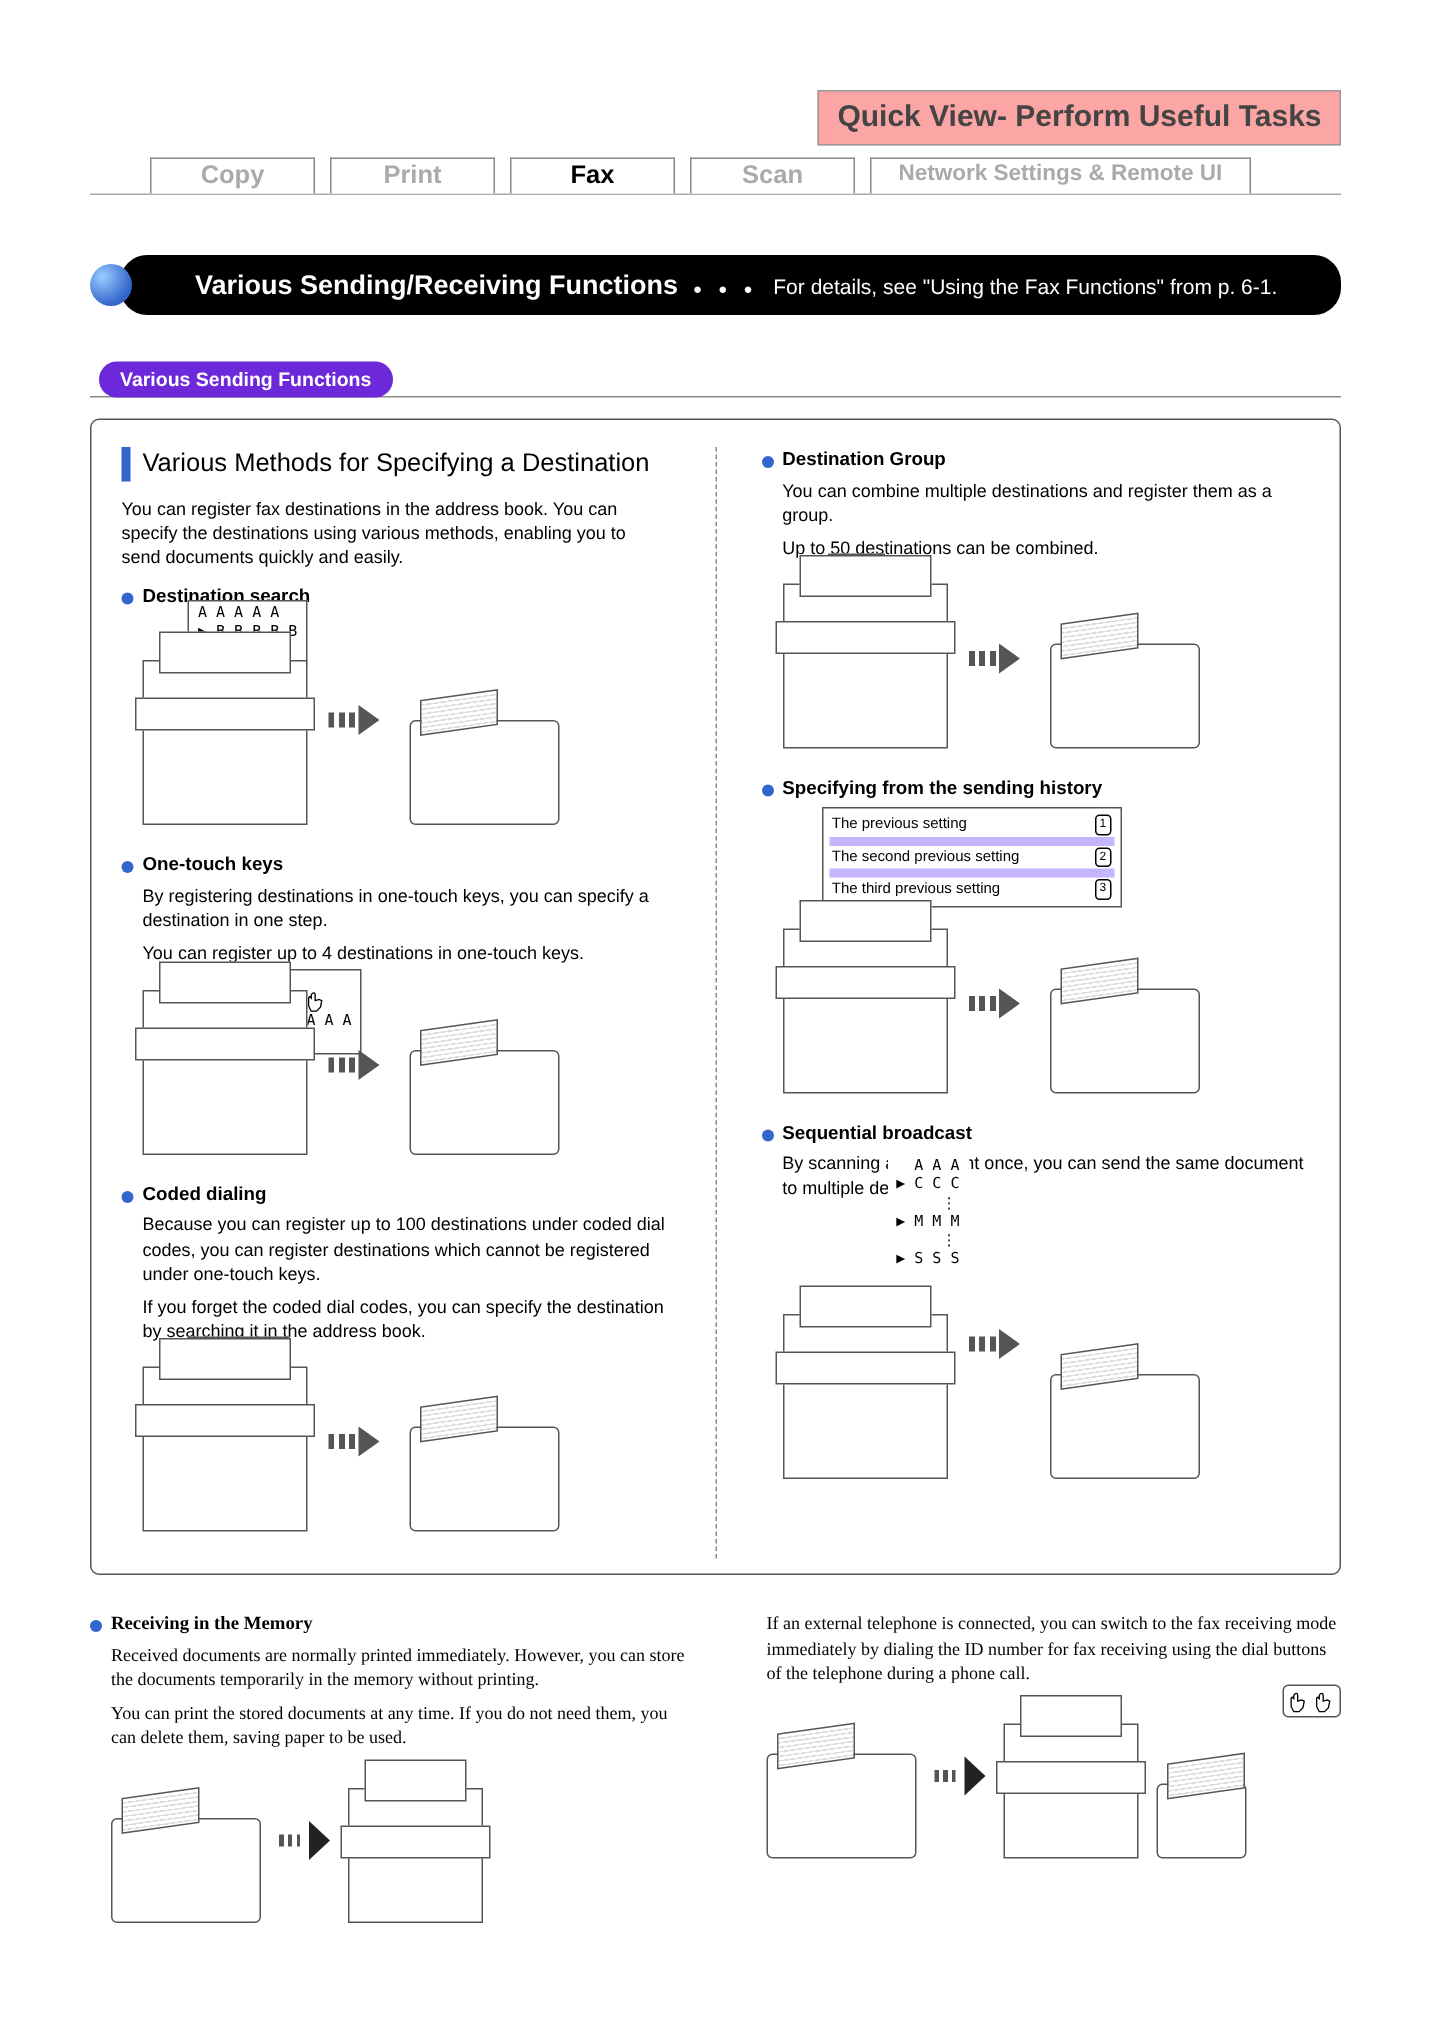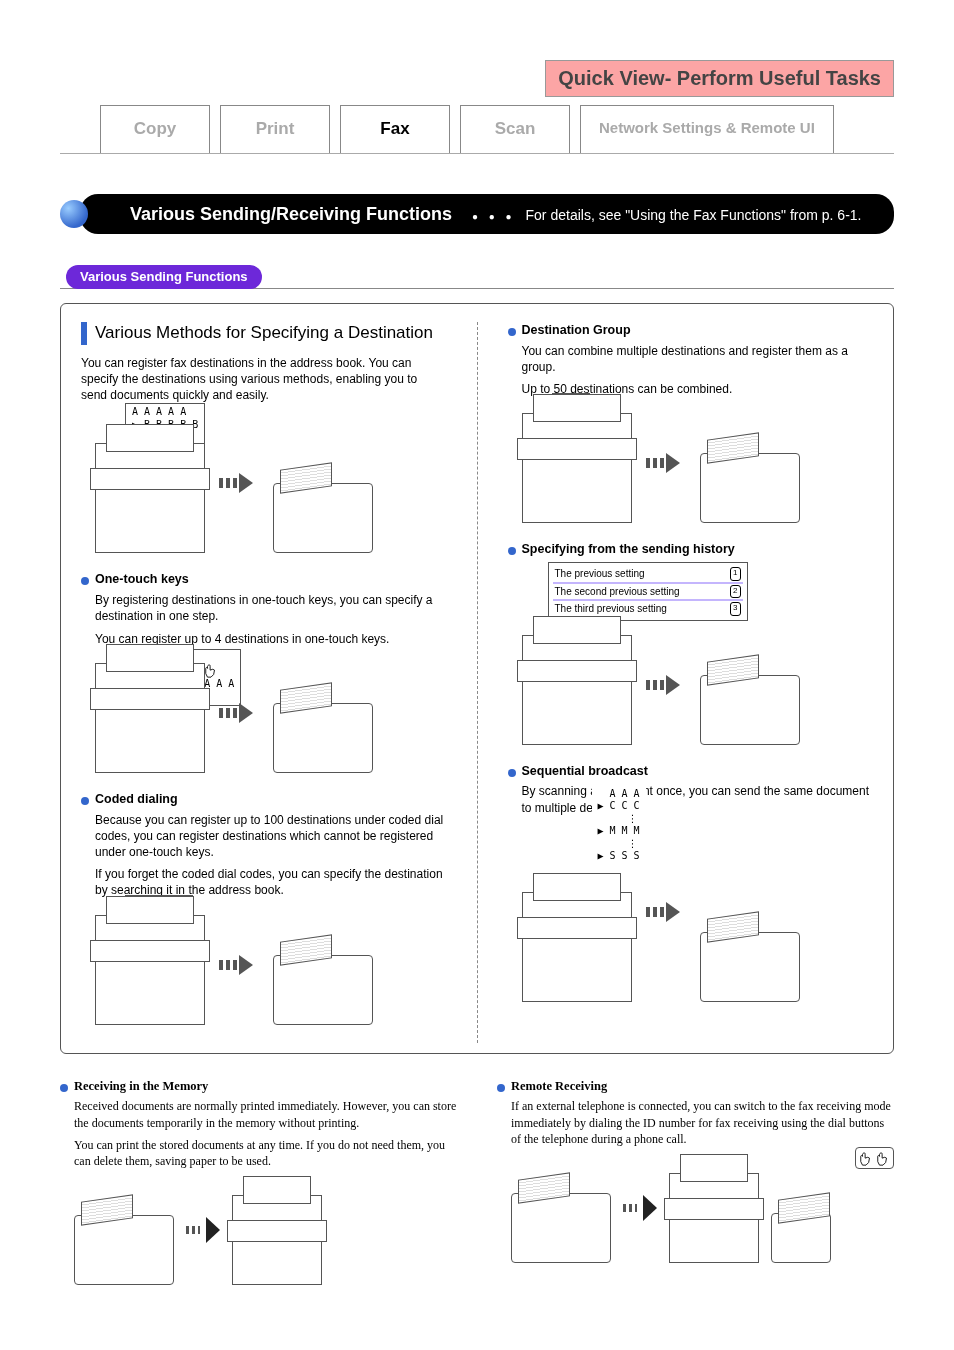--- a/index.html
+++ b/index.html
@@ -21,21 +21,21 @@
     font-size: 20px;
     font-weight: bold;
     color: #444;
     margin-bottom: 8px;
   }
   .top-row { clear: both; border-bottom: 1px solid #aaa; margin-bottom: 40px; }
   .tabs { display: flex; gap: 10px; padding: 0 0 0 40px; }
   .tab {
     border: 1px solid #888;
     border-bottom: none;
-    padding: 12px 18px;
+    padding: 0 18px;
     font-size: 17px;
     font-weight: bold;
     color: #aaa;
     background: #fff;
     min-width: 110px;
     text-align: center;
   }
   .tab.active { color: #000; }
   .tab.wide { min-width: 230px; font-size: 15px; }
   .black-bar {
@@ -50,21 +50,21 @@
   .black-bar::before {
     content: "";
     position: absolute;
     left: -20px;
     top: 50%;
     transform: translateY(-50%);
     width: 28px; height: 28px;
     border-radius: 50%;
     background: radial-gradient(circle at 30% 30%, #9cf, #36c 70%);
   }
-  .black-bar-title { font-size: 18px; font-weight: bold; margin-right: 10px; }
+  .black-bar-title { font-size: 18px; font-weight: bold; margin-right: 0; }
   .dots::after { content: " ● ● ●"; font-size: 10px; letter-spacing: 4px; margin: 0 6px; }
   .section-chip-row { border-bottom: 1px solid #888; margin: 0 0 14px 0; }
   .section-chip {
     display: inline-block;
     background: #6d28d9;
     color: #fff;
     border-radius: 12px;
     padding: 3px 14px;
     font-size: 13px;
     font-weight: bold;
@@ -166,21 +166,21 @@
     white-space: pre;
   }
   .screen-label.hi { top: -10px; }
   .history-box {
     border: 1px solid #555;
     font-size: 10px;
     padding: 3px 4px;
     margin: 0 0 10px 40px;
     width: 200px;
   }
-  .history-row { display:flex; justify-content:space-between; padding:1px 2px; border-bottom:2px solid #c4b5fd; }
+  .history-row { display:flex; justify-content:space-between; padding:1px 2px; border-bottom:6px solid #c4b5fd; }
   .history-row:last-child { border-bottom:none; }
   .num-badge { border:1px solid #000; border-radius:3px; font-size:8px; padding:0 2px; }
   .receiving-row { display: flex; gap: 40px; margin-top: 10px; }
   .recv-col { flex: 1; font-family: Liberation Serif, serif; }
   .illus-r {
     height: 110px;
     display: flex; align-items: flex-end; gap: 12px;
     margin-left: 14px;
   }
   .fax-arrow {
@@ -227,20 +227,24 @@
 </div>
 
 <div class="big-box">
   <div class="cols">
 
     <div class="col">
       <div class="blue-heading">Various Methods for Specifying a Destination</div>
       <div class="body-text">You can register fax destinations in the address book. You can specify the destinations using various methods, enabling you to send documents quickly and easily.</div>
 
       <div class="sub-item">
+        <div class="bullet-row">
+          <span class="bullet-dot"></span>
+          <span>Destination search</span>
+        </div>
         <div class="illus">
           <div class="screen-label hi">A A A A A
 ▶ B B B B B
 C C C C C</div>
           <div class="mfp"></div>
           <div class="arrow"></div>
           <div class="faxm"></div>
         </div>
       </div>
 
@@ -361,24 +365,20 @@
     <div class="sub-body">Received documents are normally printed immediately. However, you can store the documents temporarily in the memory without printing.</div>
     <div class="sub-body">You can print the stored documents at any time. If you do not need them, you can delete them, saving paper to be used.</div>
     <div class="illus-r">
       <div class="faxm"></div>
       <div class="fax-arrow"></div>
       <div class="mfp" style="width:90px;height:90px"></div>
     </div>
   </div>
 
   <div class="recv-col" style="position:relative">
-    <div class="bullet-row">
-      <span class="bullet-dot"></span>
-      <span>Remote Receiving</span>
-    </div>
     <div class="sub-body">If an external telephone is connected, you can switch to the fax receiving mode immediately by dialing the ID number for fax receiving using the dial buttons of the telephone during a phone call.</div>
     <div class="illus-r" style="position:relative">
       <div class="faxm"></div>
       <div class="fax-arrow"></div>
       <div class="mfp" style="width:90px;height:90px"></div>
       <div class="faxm" style="width:60px;height:50px"></div>
       <span class="phone-icons">
         <svg class="hand" viewBox="0 0 16 16">
               <path d="M6 1c1 0 1 1 1 2v4l3-1 2 1-1 5-3 3H4l-2-4V5c0-1 1-1 1-1l1 1V3c0-1 1-2 2-2z" fill="none" stroke="#000"></path>
             </svg>

